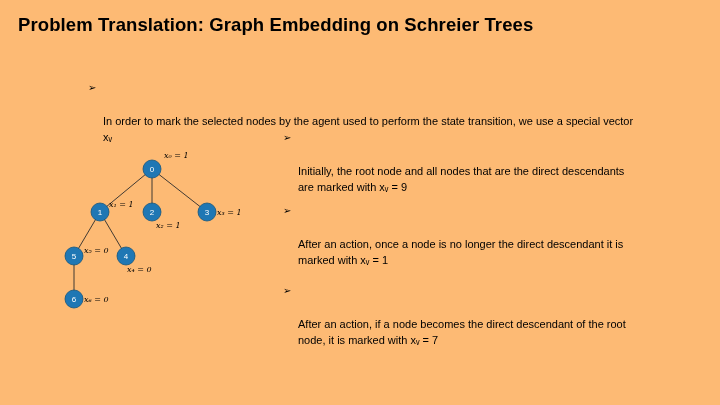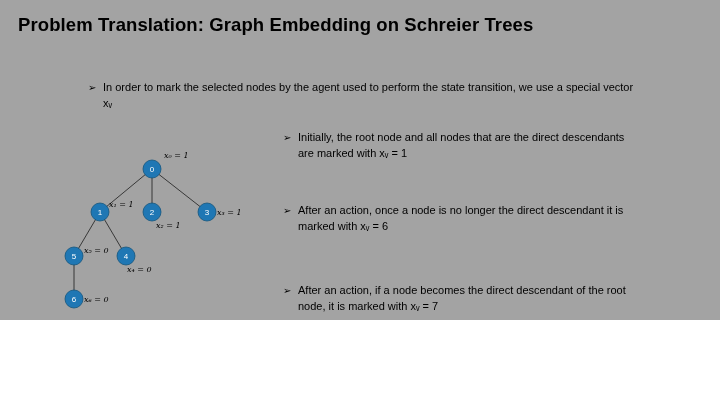--- a/index.html
+++ b/index.html
@@ -4,22 +4,22 @@
 <style>
   html, body {
     margin: 0;
     padding: 0;
     background: #ffffff;
     font-family: "Liberation Sans", sans-serif;
   }
   .slide {
     position: relative;
     width: 720px;
-    height: 320px;
-    background: #a3a3a3;
+    height: 405px;
+    background: #fdba74;
     overflow: hidden;
   }
   .slide-title {
     position: absolute;
     left: 18px;
     top: 14px;
     font-size: 18.5px;
     font-weight: 700;
     color: #000000;
     letter-spacing: 0.1px;
@@ -34,20 +34,21 @@
   }
   .bullet .marker {
     flex: 0 0 auto;
     width: 15px;
     font-size: 10px;
     line-height: 1.6;
     color: #000000;
   }
   .bullet .text {
     flex: 1 1 auto;
+    margin-top: 34px;
   }
   .bullet-intro {
     left: 88px;
     top: 80px;
     width: 556px;
   }
   .bullet-r1 { left: 283px; top: 130px; width: 345px; }
   .bullet-r2 { left: 283px; top: 203px; width: 350px; }
   .bullet-r3 { left: 283px; top: 283px; width: 352px; }
   .tree-wrap {
@@ -108,26 +109,26 @@
         <text x="71" y="115" text-anchor="middle" class="node-num">4</text>
         <text x="72" y="128" class="node-val">x₄ = 0</text>
         <circle cx="19" cy="155" r="9" fill="#1f77b4" stroke="#14557e" stroke-width="0.8"></circle>
         <text x="19" y="158" text-anchor="middle" class="node-num">6</text>
         <text x="29" y="158" class="node-val">x₆ = 0</text>
       </svg>
   </div>
 
   <div class="bullet bullet-r1">
     <span class="marker">➢</span>
-    <span class="text">Initially, the root node and all nodes that are the direct descendants are marked with xᵥ = 1</span>
+    <span class="text">Initially, the root node and all nodes that are the direct descendants are marked with xᵥ = 9</span>
   </div>
 
   <div class="bullet bullet-r2">
     <span class="marker">➢</span>
-    <span class="text">After an action, once a node is no longer the direct descendant it is marked with xᵥ = 6</span>
+    <span class="text">After an action, once a node is no longer the direct descendant it is marked with xᵥ = 1</span>
   </div>
 
   <div class="bullet bullet-r3">
     <span class="marker">➢</span>
     <span class="text">After an action, if a node becomes the direct descendant of the root node, it is marked with xᵥ = 7</span>
   </div>
 
 </div>
 
 </body></html>

